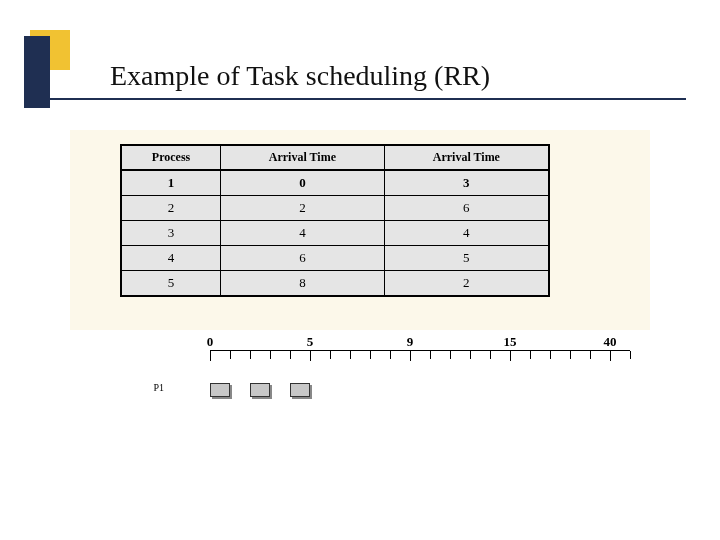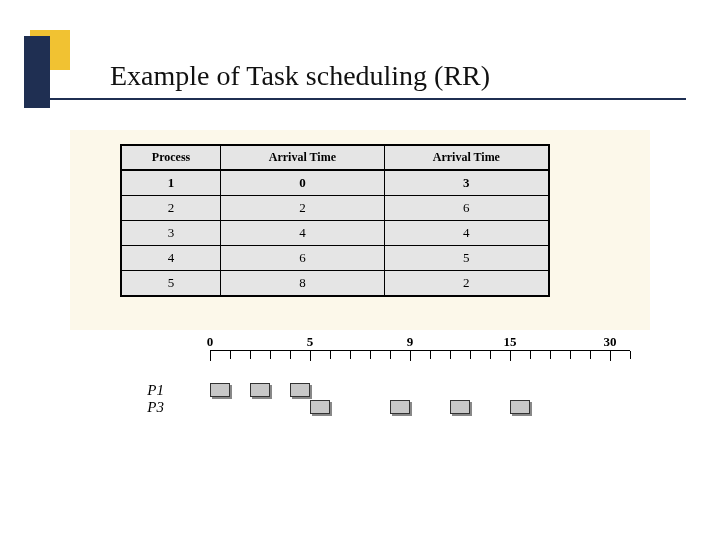--- a/index.html
+++ b/index.html
@@ -149,23 +149,22 @@
     width: 460px;
   }
   .row {
     position: relative;
     height: 17px;
   }
   .row .lab {
     position: absolute;
     left: -6px;
     top: 0;
-    font-size: 15px;
+    font-size: 10px;
     transform: translateX(-100%);
-    font-style: italic;
   }
   .seg {
     position: absolute;
     top: 1px;
     height: 14px;
     background: #c8c8c8;
     border: 1px solid #333;
     box-shadow: 2px 2px 0 #888;
     box-sizing: border-box;
   }
@@ -220,21 +219,21 @@
         </tr>
       </tbody>
   </table>
 
   <div class="gantt">
     <div class="axis-labels" id="axis-labels">
         <span style="left: 0px;">0</span>
         <span style="left: 100px;">5</span>
         <span style="left: 200px;">9</span>
         <span style="left: 300px;">15</span>
-        <span style="left: 400px;">30</span>
+        <span style="left: 400px;">40</span>
       </div>
     <div class="ticks" id="ticks">
         <i class="major" style="left: 0px;"></i>
         <i style="left: 20px;"></i>
         <i style="left: 40px;"></i>
         <i style="left: 60px;"></i>
         <i style="left: 80px;"></i>
         <i class="major" style="left: 100px;"></i>
         <i style="left: 120px;"></i>
         <i style="left: 140px;"></i>
@@ -253,23 +252,16 @@
         <i class="major" style="left: 400px;"></i>
         <i style="left: 420px;"></i>
       </div>
     <div class="rows" id="grows">
         <div class="row">
           <div class="lab">P1</div>
           <div class="seg" style="left: 40px; width: 20px;"></div>
           <div class="seg" style="left: 80px; width: 20px;"></div>
           <div class="seg" style="left: 120px; width: 20px;"></div>
         </div>
-        <div class="row">
-          <div class="lab">P3</div>
-          <div class="seg" style="left: 140px; width: 20px;"></div>
-          <div class="seg" style="left: 220px; width: 20px;"></div>
-          <div class="seg" style="left: 280px; width: 20px;"></div>
-          <div class="seg" style="left: 340px; width: 20px;"></div>
-        </div>
       </div>
   </div>
 
 </div>
 
 </body></html>

